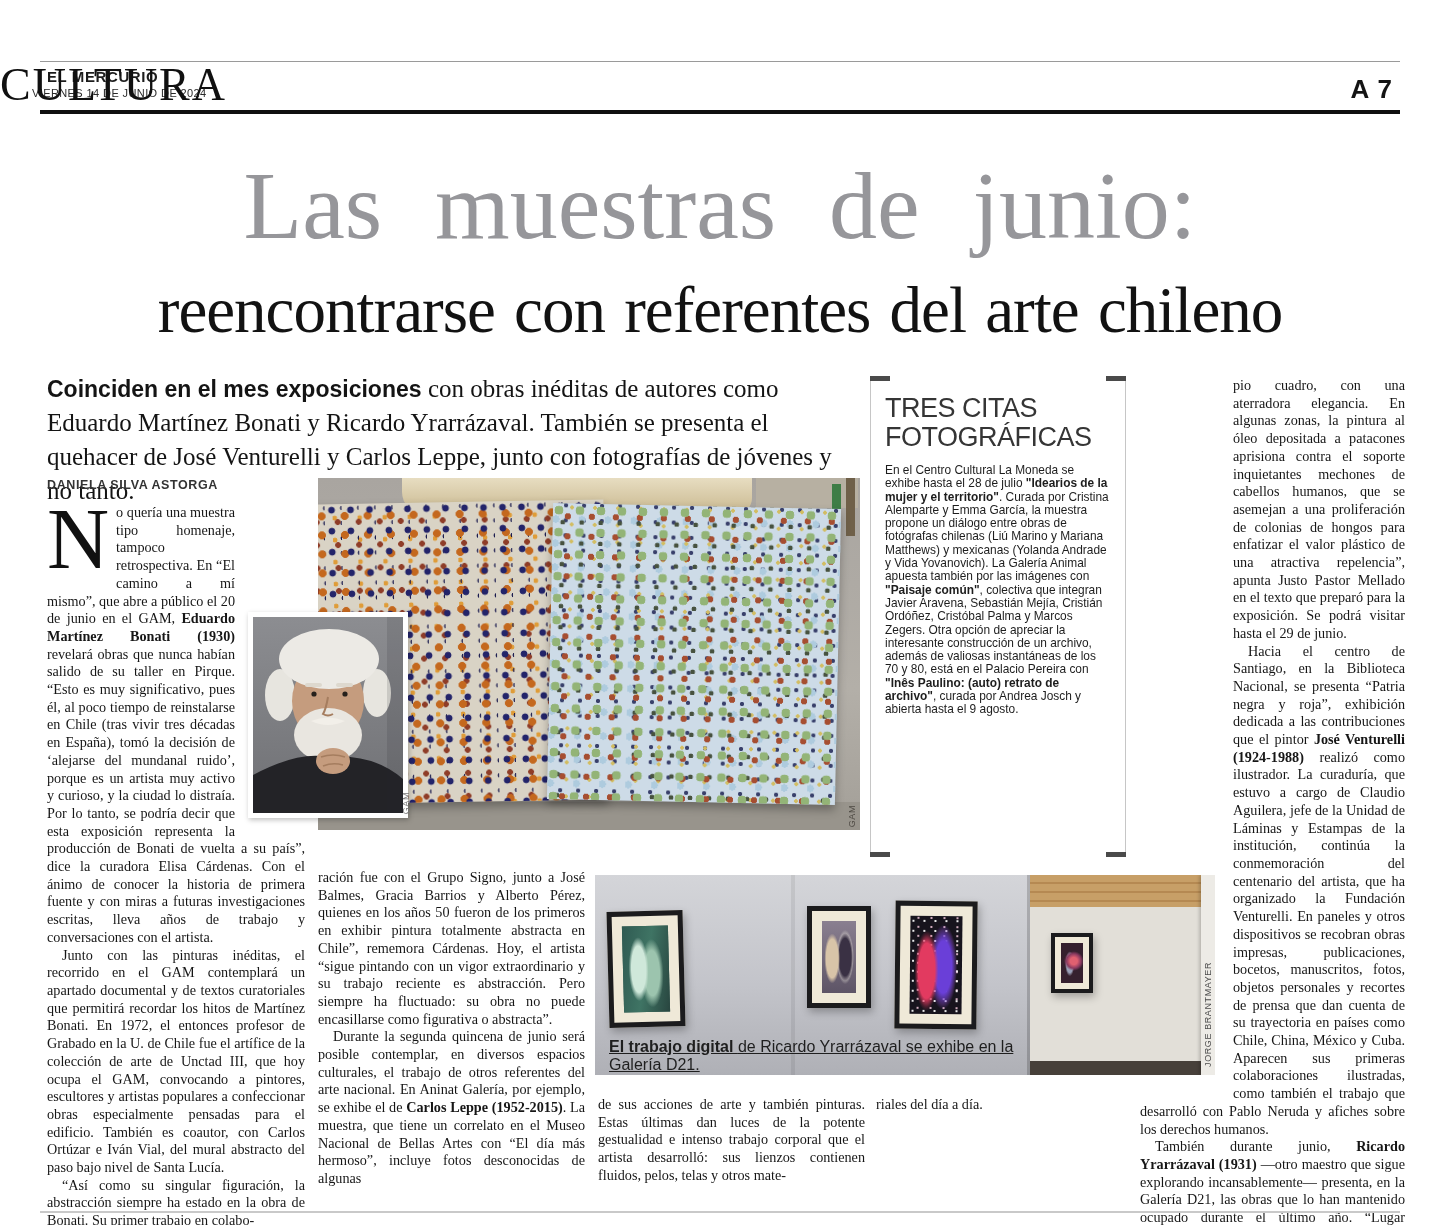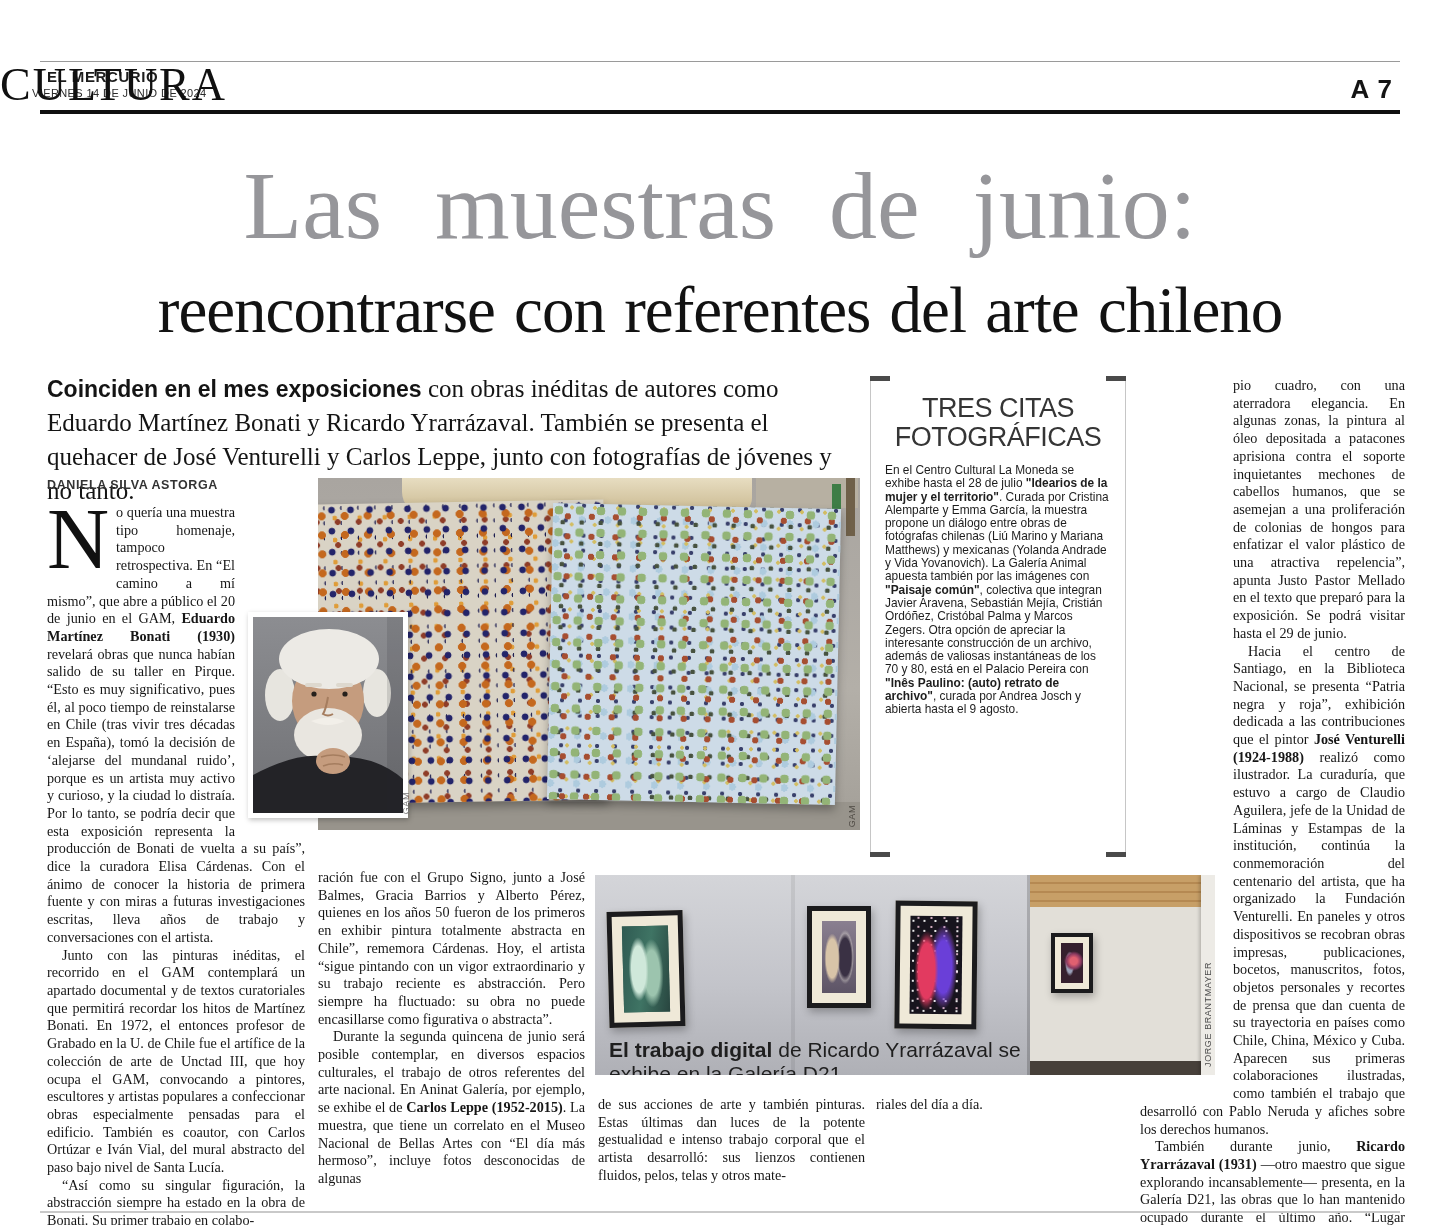--- a/index.html
+++ b/index.html
@@ -89,21 +89,21 @@
   .portrait svg{position:absolute;left:5px;top:5px;width:150px;height:196px;}
   .credit-portrait{position:absolute;right:-3px;bottom:4px;color:#777;}
 
   
   .sidebar{position:absolute;left:870px;top:378px;width:256px;height:477px;box-sizing:border-box;
            border-left:1px solid #c6c6c6;border-right:1px solid #c6c6c6;padding:14px 14px 0 14px;}
   .sb-cap{position:absolute;width:20px;height:5px;background:#4a4a4a;}
   .sb-tl{left:-1px;top:-2px;} .sb-tr{right:-1px;top:-2px;}
   .sb-bl{left:-1px;bottom:-2px;} .sb-br{right:-1px;bottom:-2px;}
   .sb-title{font-family:"Liberation Sans",sans-serif;font-weight:400;font-size:27px;
-            line-height:29px;color:#353535;letter-spacing:-.5px;margin:2px 0 12px 0;text-align:center;}
+            line-height:29px;color:#353535;letter-spacing:-.5px;margin:2px 0 12px 0;}
   .sb-body{font-family:"Liberation Sans",sans-serif;font-size:11.9px;line-height:13.3px;
            color:#1d1d1d;text-align:left;}
   .sb-body .b{font-weight:700;}
 
   
   .photo2{position:absolute;left:595px;top:875px;width:620px;height:200px;overflow:hidden;
           background:linear-gradient(180deg,#d4d5d9 0%,#c3c4ca 55%,#afb0b6 100%);}
   .corner1{position:absolute;left:196px;top:0;width:4px;height:100%;background:rgba(0,0,0,.07);}
   .corner2{position:absolute;left:432px;top:0;width:3px;height:100%;background:rgba(0,0,0,.18);}
   .wood{position:absolute;left:435px;top:0;width:185px;height:32px;
@@ -134,21 +134,21 @@
      radial-gradient(ellipse 15px 50px at 32% 56%,#e23a60 55%,rgba(226,58,96,.25) 72%,transparent 80%),
      radial-gradient(ellipse 17px 52px at 64% 52%,#6a3fd8 50%,rgba(150,80,220,.3) 72%,transparent 82%),
      radial-gradient(circle 1px at 3px 5px,rgba(255,255,255,.9) 95%,transparent),
      radial-gradient(circle 1px at 8px 2px,rgba(255,210,230,.8) 95%,transparent);
      background-size:100% 100%,100% 100%,11px 10px,13px 9px;}
   .art4{background-color:#35202e;background-image:
      radial-gradient(circle 12px at 58% 45%,#e06070 30%,#8a3a60 60%,transparent 82%),
      radial-gradient(ellipse 6px 16px at 40% 52%,#9aa0b8 55%,transparent 78%);
      background-size:100% 100%,100% 100%;}
   .caption2{position:absolute;left:14px;top:163px;width:460px;
-            font-family:"Liberation Sans",sans-serif;font-size:21px;color:#1f1f1f;}
+            font-family:"Liberation Sans",sans-serif;font-size:16px;color:#1f1f1f;text-decoration:underline;}
   .credit-photo2{position:absolute;right:2px;bottom:8px;color:#4a4a4a;}
 
   .bottom-hairline{position:absolute;left:40px;right:40px;top:1211px;height:2px;background:#c9c9c9;}
 </style>
 </head>
 <body>
 
 <div class="page">
 
   <div class="top-hairline"></div>

